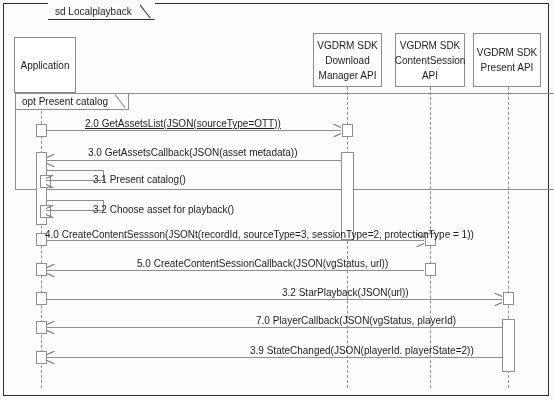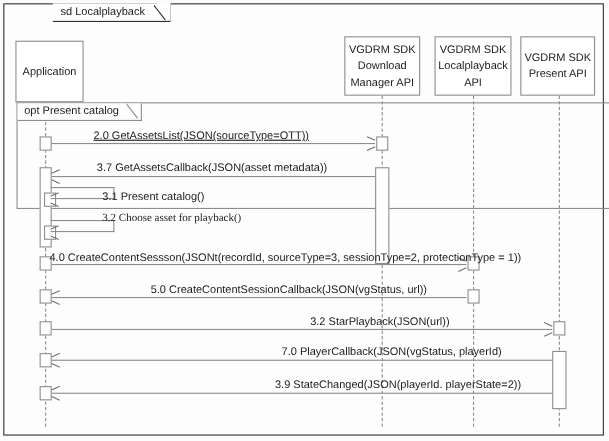--- a/index.html
+++ b/index.html
@@ -212,21 +212,21 @@
       </div>
       <div class="lifeline-dash" style="left: 347px; top: 87px; height: 301px;"></div>
       <div class="lifeline-head" style="left: 313px; top: 33px; width: 69px; height: 54px;">
         <span>VGDRM SDK</span>
         <span>Download</span>
         <span>Manager API</span>
       </div>
       <div class="lifeline-dash" style="left: 430px; top: 87px; height: 301px;"></div>
       <div class="lifeline-head" style="left: 395px; top: 33px; width: 70px; height: 54px;">
         <span>VGDRM SDK</span>
-        <span>Localplayback</span>
+        <span>ContentSession</span>
         <span>API</span>
       </div>
       <div class="lifeline-dash" style="left: 508px; top: 87px; height: 301px;"></div>
       <div class="lifeline-head" style="left: 473px; top: 33px; width: 68px; height: 54px;">
         <span>VGDRM SDK</span>
         <span>Present API</span>
       </div>
     </div>
   <div id="fragments-layer">
       <div class="opt-frag" style="left: 15px; top: 93px; width: 554px; height: 97px;">
@@ -249,27 +249,27 @@
       <div class="activation" style="left: 425px; top: 263px; width: 11px; height: 13px;"></div>
       <div class="activation" style="left: 503px; top: 292px; width: 11px; height: 13px;"></div>
       <div class="activation" style="left: 502px; top: 319px; width: 13px; height: 53px;"></div>
     </div>
   <div id="messages-layer">
       <div class="msg-line" style="left: 47px; top: 130px; width: 294px;"></div>
       <div class="arrow right" style="left: 334px; top: 127px;"></div>
       <div class="msg-label" style="left: 85px; top: 118px; text-decoration: underline;">2.0 GetAssetsList(JSON(sourceType=OTT))</div>
       <div class="msg-line" style="left: 47px; top: 160px; width: 294px;"></div>
       <div class="arrow left" style="left: 47px; top: 157px;"></div>
-      <div class="msg-label" style="left: 88px; top: 147px;">3.7 GetAssetsCallback(JSON(asset metadata))</div>
+      <div class="msg-label" style="left: 88px; top: 147px;">3.0 GetAssetsCallback(JSON(asset metadata))</div>
       <div class="self-msg" style="left: 46px; top: 170px; width: 58px; height: 11px;"></div>
       <div class="arrow left" style="left: 46px; top: 178px;"></div>
       <div class="msg-label" style="left: 93px; top: 174px;">3.1 Present catalog()</div>
       <div class="self-msg" style="left: 46px; top: 200px; width: 58px; height: 11px;"></div>
       <div class="arrow left" style="left: 46px; top: 208px;"></div>
-      <div class="msg-label" style="left: 93px; top: 193px; font-family: Liberation Serif, serif;">3.2 Choose asset for playback()</div>
+      <div class="msg-label" style="left: 93px; top: 204px;">3.2 Choose asset for playback()</div>
       <div class="msg-line" style="left: 47px; top: 240px; width: 377px;"></div>
       <div class="arrow right" style="left: 417px; top: 237px;"></div>
       <div class="msg-label" style="left: 45px; top: 229px;">4.0 CreateContentSessson(JSONt(recordId, sourceType=3, sessionType=2, protectionType = 1))</div>
       <div class="msg-line" style="left: 47px; top: 270px; width: 377px;"></div>
       <div class="arrow left" style="left: 47px; top: 267px;"></div>
       <div class="msg-label" style="left: 137px; top: 258px;">5.0 CreateContentSessionCallback(JSON(vgStatus, url))</div>
       <div class="msg-line" style="left: 47px; top: 299px; width: 455px;"></div>
       <div class="arrow right" style="left: 495px; top: 296px;"></div>
       <div class="msg-label" style="left: 282px; top: 287px;">3.2 StarPlayback(JSON(url))</div>
       <div class="msg-line" style="left: 47px; top: 327px; width: 455px;"></div>

